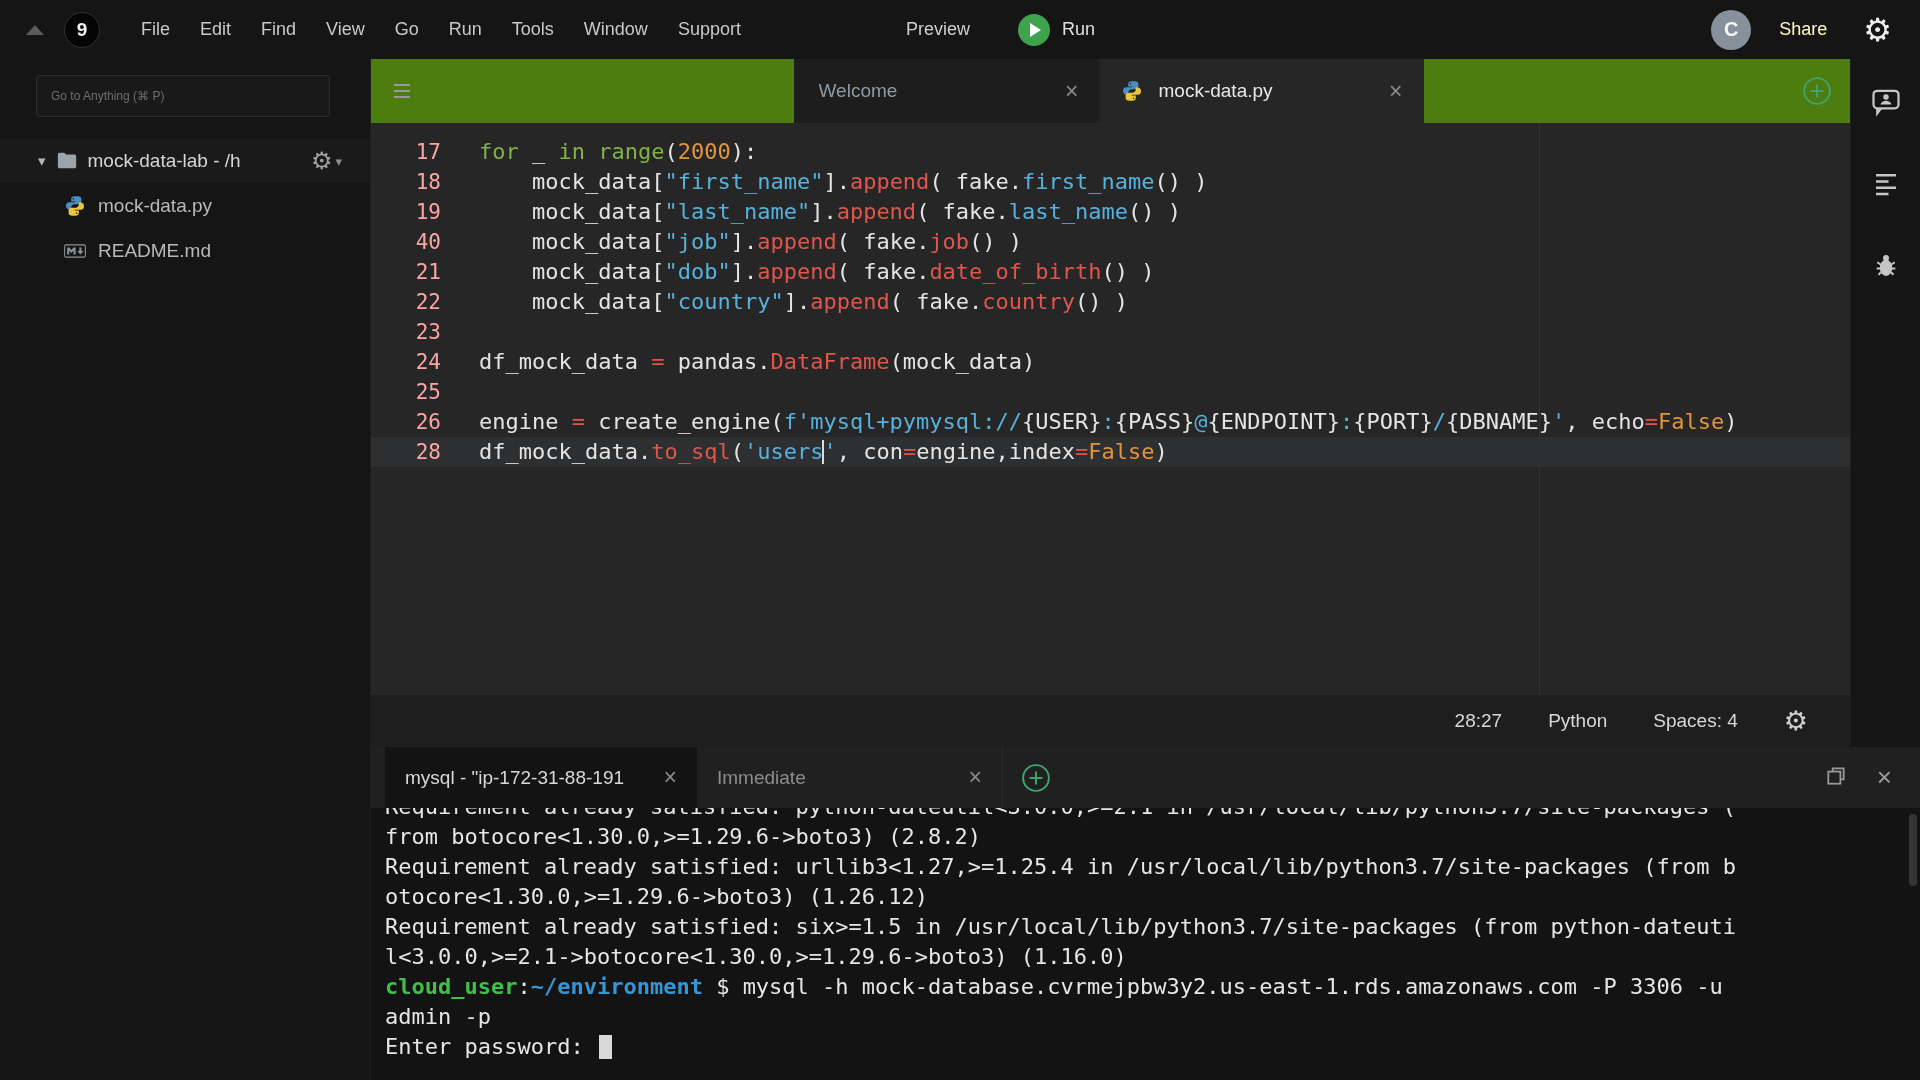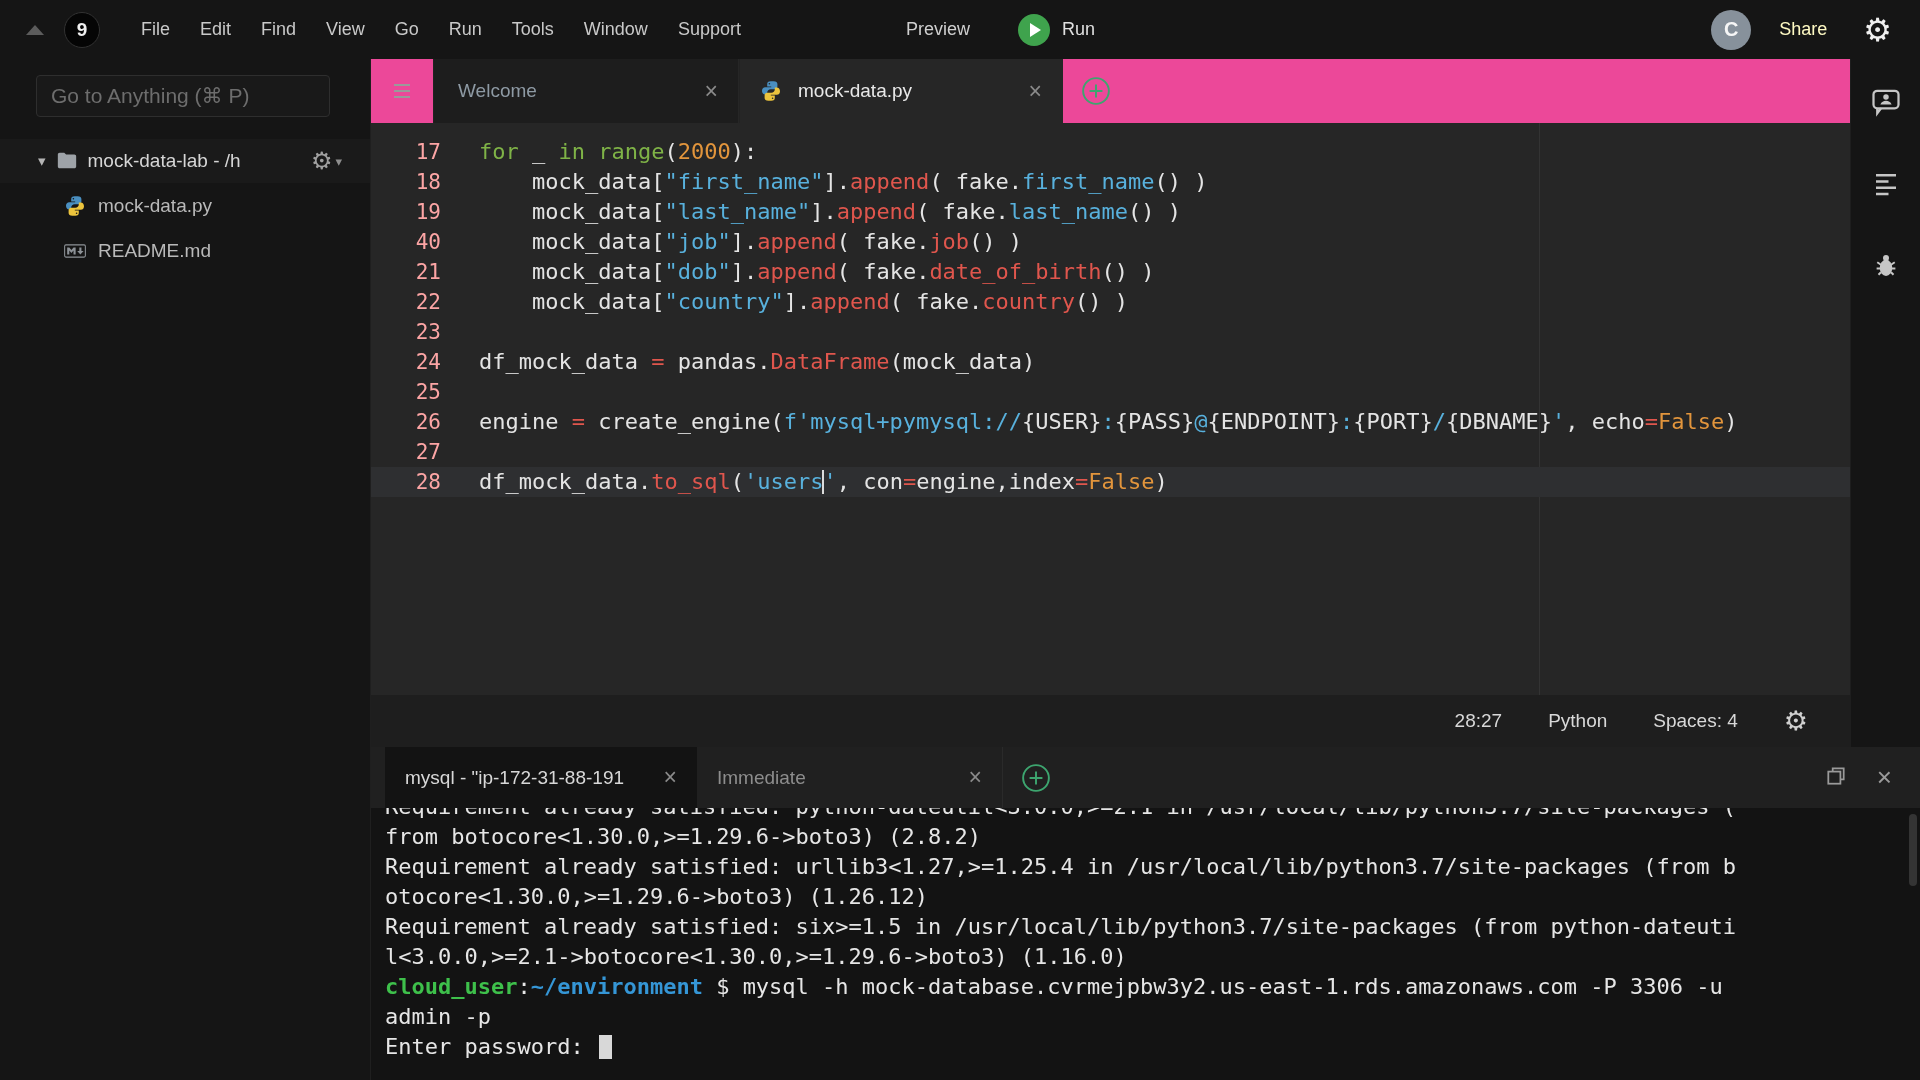--- a/index.html
+++ b/index.html
@@ -28,37 +28,37 @@
   .left-rail { flex:0 0 74px; display:flex; flex-direction:column; align-items:center; padding-top:24px; background:#151515; }
   .rail-icon { width:50px; height:50px; display:flex; align-items:center; justify-content:center; margin-bottom:32px; }
   .rail-icon svg { width:28px; height:28px; }
   .rail-icon.active { background:#2d2d2d; border-radius:50%; }
   .aws-wrap { display:flex; flex-direction:column; align-items:center; margin-top:6px; }
   .aws-text { color:#e8e8e8; font-size:21px; font-weight:bold; letter-spacing:.5px; }
   .aws-smile { width:30px; height:9px; border-bottom:3px solid #e8e8e8; border-radius:0 0 50% 50% / 0 0 100% 100%; margin-top:-3px; }
 
   
   .tree { flex:0 0 371px; padding-top:16px; background:#151515; border-right:1px solid #1f1f1f; }
-  .goto-input { display:block; width:294px; height:42px; margin-left:36px; background:#191919; border:1px solid #2e2e2e; border-radius:4px; color:#9a9a9a; font-size:21px; padding:0 14px; font-family:inherit; outline:none; }
+  .goto-input { display:block; width:294px; height:42px; margin-left:36px; background:#191919; border:1px solid #2e2e2e; border-radius:4px; color:#9a9a9a; font-size:12px; padding:0 14px; font-family:inherit; outline:none; }
   .goto-input::placeholder { color:#6d6d6d; }
   .tree-root { display:flex; align-items:center; height:44px; margin-top:22px; padding-left:38px; gap:10px; background:#1a1a1a; }
   .chev { color:#b5b5b5; font-size:15px; }
   .tree-root svg { width:22px; height:22px; }
   .tree-root-label { color:#d6d6d6; font-size:19px; white-space:nowrap; }
   .tree-gear { margin-left:auto; margin-right:28px; color:#a0a0a0; font-size:24px; display:flex; align-items:center; gap:3px; }
   .tree-gear .caret { font-size:13px; color:#8e8e8e; }
   .tree-row { display:flex; align-items:center; height:45px; padding-left:64px; gap:12px; color:#b9b9b9; font-size:19px; }
   .file-icon { width:22px; height:22px; display:flex; }
   .file-icon svg { width:22px; height:22px; }
 
   
   .main { flex:1; display:flex; flex-direction:column; min-width:0; }
   .upper { flex:1; display:flex; min-height:0; }
   .editor-col { flex:1; display:flex; flex-direction:column; min-width:0; }
-  .tab-bar { flex:0 0 64px; background:#ec4899; display:flex; align-items:stretch; }
+  .tab-bar { flex:0 0 64px; background:#4d7c0f; display:flex; align-items:stretch;justify-content:space-between; }
   .hamburger { width:62px; display:flex; align-items:center; justify-content:center; }
   .hamburger svg { width:24px; height:24px; }
   .tab { display:flex; align-items:center; width:306px; padding:0 20px; border-right:1px solid #262626; border-left:1px solid #222; font-size:19px; color:#8e9aa4; background:#1d1d1d; }
   .tab.active { width:324px; background:#262626; color:#e8e8e8; }
   .tab-icon { width:22px; height:22px; margin-right:12px; display:flex; }
   .tab-icon svg { width:22px; height:22px; }
   .tab-label { flex:1; margin-left:4px; white-space:nowrap; overflow:hidden; }
   .tab-close { color:#8a8a8a; font-size:23px; margin-left:12px; }
   .plus-btn { width:66px; display:flex; align-items:center; justify-content:center; }
   .plus-btn svg { width:30px; height:30px; }
@@ -239,24 +239,20 @@
                   <span class="code-text"><span class="tok-d">df_mock_data </span><span class="tok-o">=</span><span class="tok-d"> pandas.</span><span class="tok-f">DataFrame</span><span class="tok-d">(mock_data)</span></span>
                 </div>
                 <div class="code-line">
                   <span class="gutter">25</span>
                   <span class="code-text"></span>
                 </div>
                 <div class="code-line">
                   <span class="gutter">26</span>
                   <span class="code-text"><span class="tok-d">engine </span><span class="tok-o">=</span><span class="tok-d"> create_engine(</span><span class="tok-s">f'mysql+pymysql://</span><span class="tok-d">{USER}</span><span class="tok-s">:</span><span class="tok-d">{PASS}</span><span class="tok-s">@</span><span class="tok-d">{ENDPOINT}</span><span class="tok-s">:</span><span class="tok-d">{PORT}</span><span class="tok-s">/</span><span class="tok-d">{DBNAME}</span><span class="tok-s">'</span><span class="tok-d">, echo</span><span class="tok-o">=</span><span class="tok-n">False</span><span class="tok-d">)</span></span>
                 </div>
-                <div class="code-line">
-                  <span class="gutter">27</span>
-                  <span class="code-text"></span>
-                </div>
                 <div class="code-line active">
                   <span class="gutter">28</span>
                   <span class="code-text"><span class="tok-d">df_mock_data.</span><span class="tok-f">to_sql</span><span class="tok-d">(</span><span class="tok-s">'users</span><span class="cursor"></span><span class="tok-s">'</span><span class="tok-d">, con</span><span class="tok-o">=</span><span class="tok-d">engine,index</span><span class="tok-o">=</span><span class="tok-n">False</span><span class="tok-d">)</span></span>
                 </div>
               </div>
           </div>
 
           <div class="status">
             <span>28:27</span>
             <span>Python</span>

